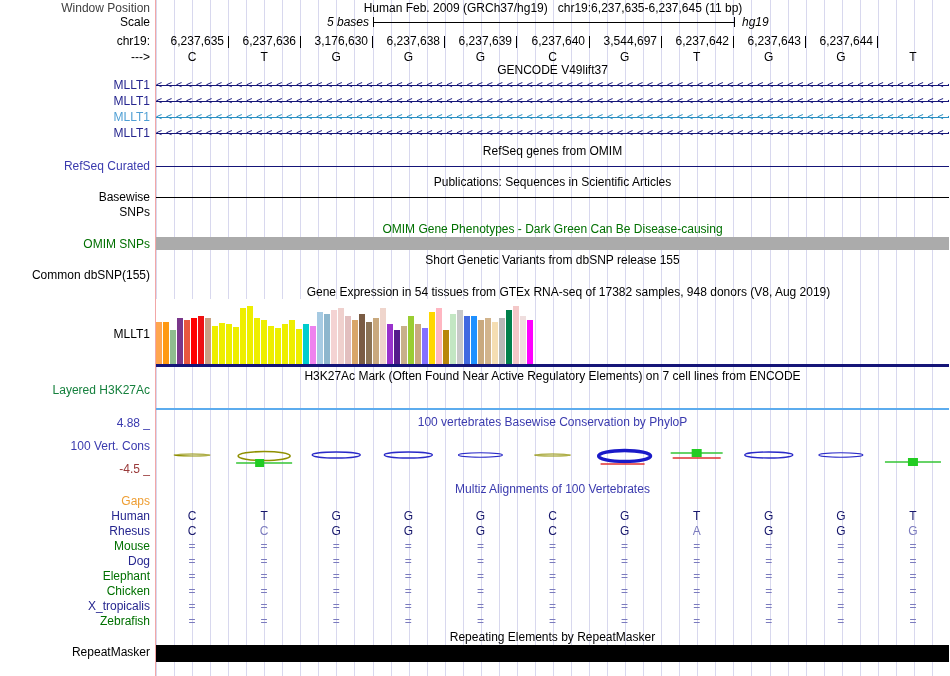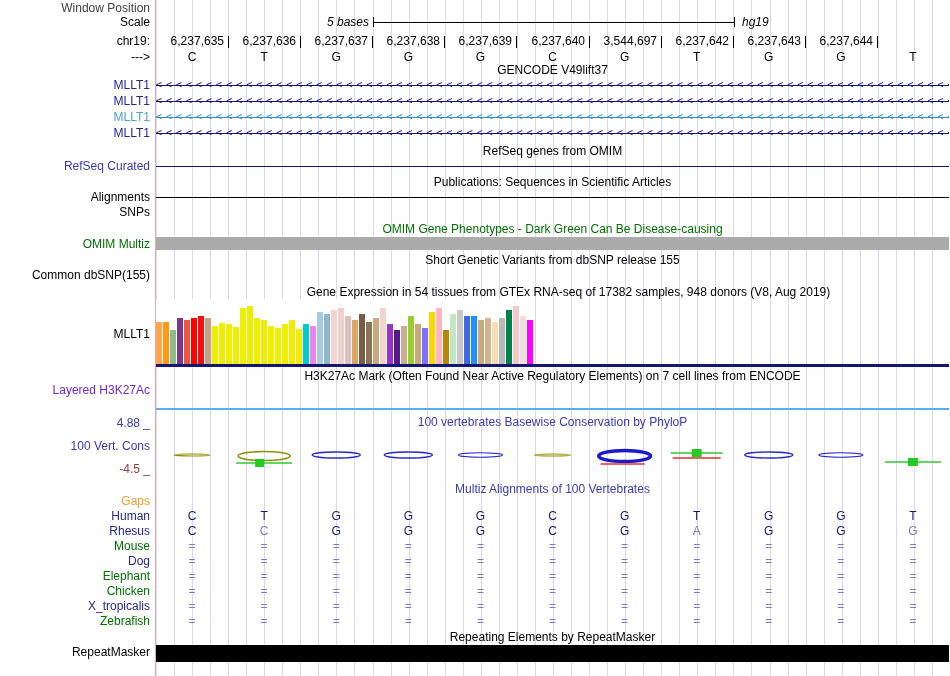--- a/index.html
+++ b/index.html
@@ -20,34 +20,35 @@
   #boundary{position:absolute;left:155px;top:0;width:1px;height:676px;background:#F2A7A7;}
   #hdr{position:absolute;left:156px;right:0;top:2px;text-align:center;white-space:pre;}
 </style>
 </head>
 <body>
 
 <div id="root">
   <div id="grid"></div>
   <div id="boundary"></div>
 
+  <div id="hdr"><span>Human Feb. 2009 (GRCh37/hg19)</span>   <span>chr19:6,237,635-6,237,645 (11 bp)</span></div>
 
   <div class="abs" style="left:200px;top:16px;width:169px;text-align:right;">5 bases</div>
   <div class="hline" style="left:373px;top:22px;width:361px;border-top-color:#000;"></div>
   <div class="tick" style="left:373px;top:17px;height:10px;"></div>
   <div class="tick" style="left:734px;top:17px;height:10px;"></div>
   <div class="abs" style="left:742px;top:16px;">hg19</div>
 
   <div id="content">
       <div class="tick" style="left: 228px; top: 36px; height: 12px;"></div>
       <div class="coord" style="left: 152px; top: 35px;">6,237,635</div>
       <div class="tick" style="left: 300px; top: 36px; height: 12px;"></div>
       <div class="coord" style="left: 224px; top: 35px;">6,237,636</div>
       <div class="tick" style="left: 372px; top: 36px; height: 12px;"></div>
-      <div class="coord" style="left: 296px; top: 35px;">6,237,637</div>
+      <div class="coord" style="left: 296px; top: 35px;">3,176,630</div>
       <div class="tick" style="left: 444px; top: 36px; height: 12px;"></div>
       <div class="coord" style="left: 368px; top: 35px;">6,237,638</div>
       <div class="tick" style="left: 516px; top: 36px; height: 12px;"></div>
       <div class="coord" style="left: 440px; top: 35px;">6,237,639</div>
       <div class="tick" style="left: 589px; top: 36px; height: 12px;"></div>
       <div class="coord" style="left: 513px; top: 35px;">6,237,640</div>
       <div class="tick" style="left: 661px; top: 36px; height: 12px;"></div>
       <div class="coord" style="left: 585px; top: 35px;">3,544,697</div>
       <div class="tick" style="left: 733px; top: 36px; height: 12px;"></div>
       <div class="coord" style="left: 657px; top: 35px;">6,237,642</div>
@@ -65,26 +66,26 @@
       <div class="cell" style="left: 609.591px; top: 51px;">G</div>
       <div class="cell" style="left: 681.682px; top: 51px;">T</div>
       <div class="cell" style="left: 753.773px; top: 51px;">G</div>
       <div class="cell" style="left: 825.864px; top: 51px;">G</div>
       <div class="cell" style="left: 897.955px; top: 51px;">T</div>
       <div class="llabel" style="top: 2px; color: #404040;">Window Position</div>
       <div class="llabel" style="top: 16px; color: rgb(0, 0, 0);">Scale</div>
       <div class="llabel" style="top: 35px; color: rgb(0, 0, 0);">chr19:</div>
       <div class="llabel" style="top: 51px; color: rgb(0, 0, 0);">---&gt;</div>
       <div class="llabel" style="top: 160px; color: rgb(58, 58, 174);">RefSeq Curated</div>
-      <div class="llabel" style="top: 191px; color: rgb(0, 0, 0);">Alignments</div>
+      <div class="llabel" style="top: 191px; color: rgb(0, 0, 0);">Basewise</div>
       <div class="llabel" style="top: 206px; color: rgb(0, 0, 0);">SNPs</div>
-      <div class="llabel" style="top: 238px; color: rgb(0, 112, 0);">OMIM Multiz</div>
+      <div class="llabel" style="top: 238px; color: rgb(0, 112, 0);">OMIM SNPs</div>
       <div class="llabel" style="top: 269px; color: rgb(0, 0, 0);">Common dbSNP(155)</div>
       <div class="llabel" style="top: 328px; color: rgb(0, 0, 0);">MLLT1</div>
-      <div class="llabel" style="top: 384px; color: #6d28d9;">Layered H3K27Ac</div>
+      <div class="llabel" style="top: 384px; color: #15803d;">Layered H3K27Ac</div>
       <div class="llabel" style="top: 646px; color: rgb(0, 0, 0);">RepeatMasker</div>
       <div class="ctitle" style="top: 64px; color: rgb(0, 0, 0);">GENCODE V49lift37</div>
       <div class="ctitle" style="top: 145px; color: rgb(0, 0, 0);">RefSeq genes from OMIM</div>
       <div class="ctitle" style="top: 176px; color: rgb(0, 0, 0);">Publications: Sequences in Scientific Articles</div>
       <div class="ctitle" style="top: 223px; color: rgb(0, 112, 0);">OMIM Gene Phenotypes - Dark Green Can Be Disease-causing</div>
       <div class="ctitle" style="top: 254px; color: rgb(0, 0, 0);">Short Genetic Variants from dbSNP release 155</div>
       <div class="ctitle" style="top: 286px; color: rgb(0, 0, 0); padding-left: 16px;">Gene Expression in 54 tissues from GTEx RNA-seq of 17382 samples, 948 donors (V8, Aug 2019)</div>
       <div class="ctitle" style="top: 370px; color: rgb(0, 0, 0);">H3K27Ac Mark (Often Found Near Active Regulatory Elements) on 7 cell lines from ENCODE</div>
       <div class="ctitle" style="top: 416px; color: rgb(58, 58, 174);">100 vertebrates Basewise Conservation by PhyloP</div>
       <div class="ctitle" style="top: 483px; color: rgb(58, 58, 174);">Multiz Alignments of 100 Vertebrates</div>

